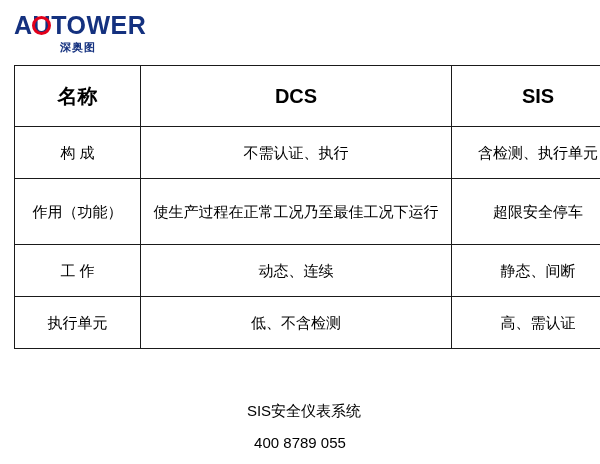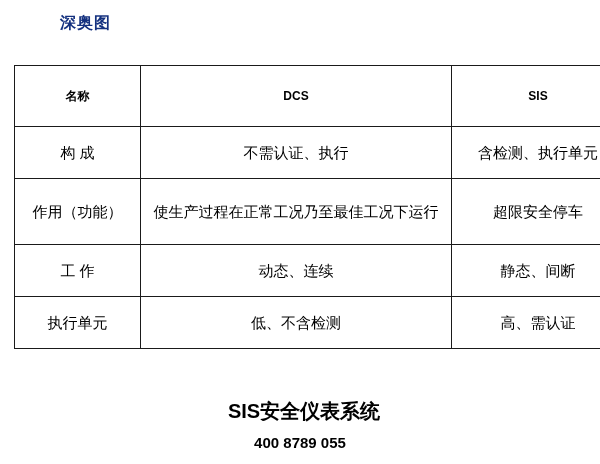--- a/index.html
+++ b/index.html
@@ -44,21 +44,21 @@
     top: 50%;
     width: 19px;
     height: 19px;
     margin-left: -9.5px;
     margin-top: -9.5px;
     border: 3px solid #e2001a;
     border-radius: 50%;
     box-sizing: border-box;
   }
   .logo-sub {
-    font-size: 16px;
+    font-size: 11px;
     color: #14317f;
     font-weight: bold;
     letter-spacing: 1px;
     margin-top: 1px;
     padding-left: 46px;
   }
 
   
   .spec-table {
     position: absolute;
@@ -76,58 +76,61 @@
     color: #000;
     padding: 6px 6px;
     line-height: 22px;
   }
   .col-name { width: 113px; }
   .col-dcs  { width: 298px; }
   .col-sis  { width: 160px; }
 
   .row-head td {
     font-weight: bold;
-    font-size: 12px;
+    font-size: 20px;
     height: 48px;
   }
   .cell-label {
     letter-spacing: 0px;
   }
   .r-compose   { height: 52px; }
   .r-function  { height: 66px; }
   .r-work      { height: 52px; }
   .r-safety    { height: 52px; }
 
   
   .footer {
     position: absolute;
     left: 0;
     right: 0;
     top: 398px;
     text-align: center;
   }
   .footer-line1 {
-    font-size: 20px;
-    font-weight: bold;
+    font-size: 15px;
+    font-weight: normal;
     color: #000;
     line-height: 26px;
     padding-left: 8px;
   }
   .footer-line2 {
     font-size: 15px;
-    font-weight: bold;
+    font-weight: normal;
     color: #000;
     line-height: 26px;
     margin-top: 6px;
   }
 </style>
 </head>
 <body>
 
 <div class="logo-block">
+  <div class="logo-word">
+    <span>A</span><span class="ring">U</span><span>TOWER</span>
+  </div>
   <div class="logo-sub">深奥图</div>
 </div>
 
 <table class="spec-table">
   <tbody>
     <tr class="row-head">
       <td class="col-name">名称</td>
       <td class="col-dcs">DCS</td>
       <td class="col-sis">SIS</td>
     </tr>

